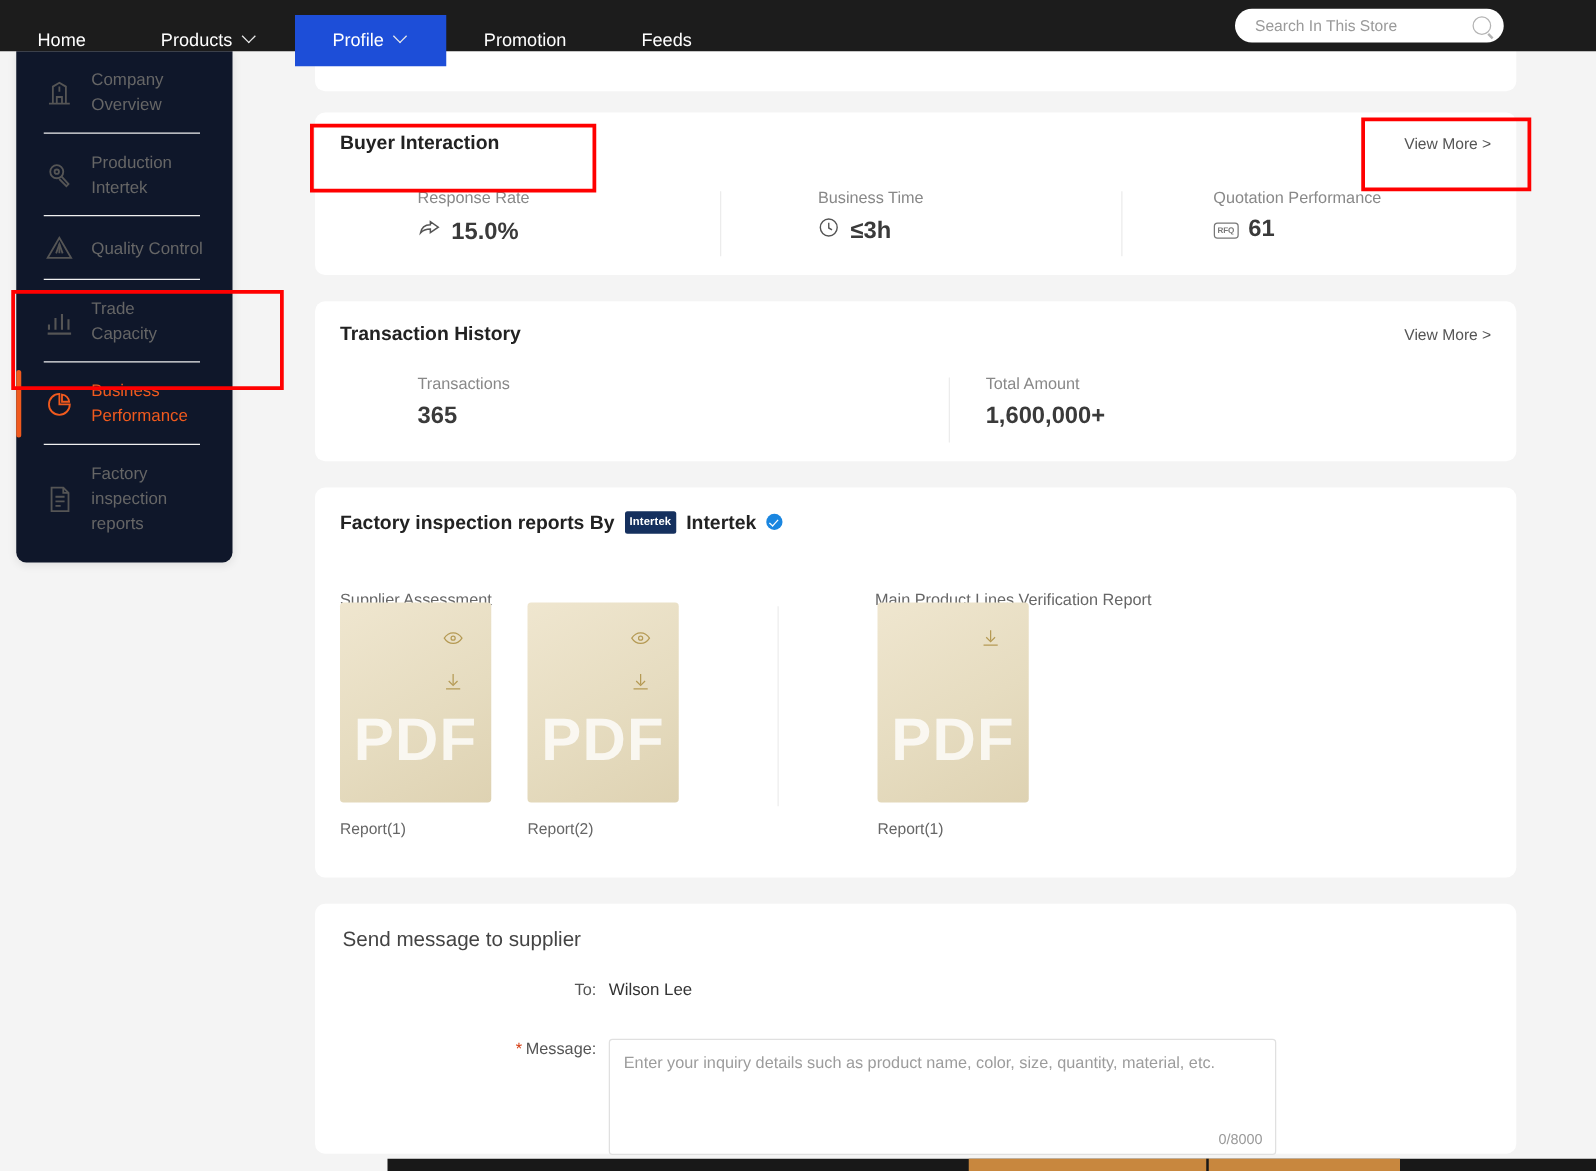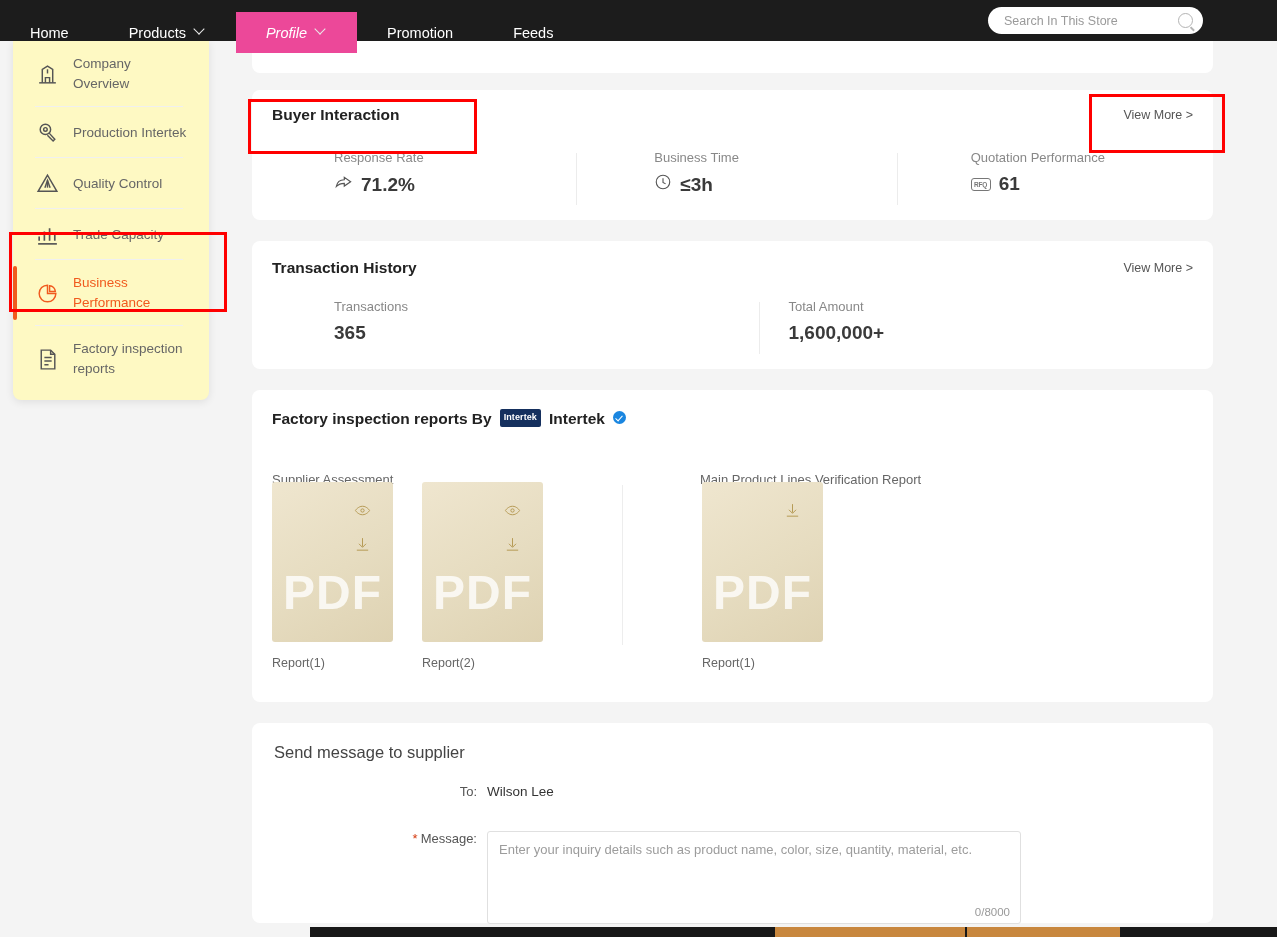--- a/index.html
+++ b/index.html
@@ -24,21 +24,21 @@
     height: 41px;
     display: flex; align-items: center; justify-content: center;
     gap: 9px;
     color: #ffffff;
     font-size: 14.5px;
     padding: 0 30px;
     cursor: pointer;
     white-space: nowrap;
     margin-top: 24px;
   }
-  .nav-item.active { background: #ec4899; font-style: italic; }
+  .nav-item.active { background: #1d4ed8; }
   .caret {
     width: 11px; height: 11px;
     display: inline-block;
     position: relative; top: -2px;
   }
   .caret::after {
     content: "";
     position: absolute; left: 0; top: 0;
     width: 7px; height: 7px;
     border-right: 1.6px solid #e9e9e9;
@@ -68,22 +68,22 @@
     content: ""; position: absolute;
     right: -3px; bottom: -2px;
     width: 5px; height: 1.5px;
     background: #b4b4b4;
     transform: rotate(45deg);
   }
 
   
   #sidebar {
     position: absolute; left: 13px; top: 41px;
-    width: 196px;
-    background: #fef9c3;
+    width: 173px;
+    background: #0f172a;
     border-radius: 0 0 8px 8px;
     box-shadow: 0 2px 8px rgba(0,0,0,.09);
     padding: 0 12px 8px 0;
     z-index: 10;
   }
   .side-item {
     position: relative;
     display: flex; align-items: center;
     gap: 13px;
     padding: 13px 10px 13px 22px;
@@ -389,21 +389,21 @@
 
   <div class="metrics">
     <div class="metric m1">
       <div class="metric-label">Response Rate</div>
       <div class="metric-value">
         <span>
           <svg viewBox="0 0 24 24" width="19" height="19" fill="none" stroke="#555" stroke-width="1.5">
             <path d="M3 17c1-6 5.5-8.5 10-8.5V5.5L21 11l-8 5.5V13c-4 0-7.5 1.3-10 4z"></path>
           </svg>
         </span>
-        <span>71.2%</span>
+        <span>15.0%</span>
       </div>
     </div>
 
     <div class="metric m2">
       <div class="metric-label">Business Time</div>
       <div class="metric-value">
         <span>
           <svg viewBox="0 0 24 24" width="18" height="18" fill="none" stroke="#555" stroke-width="1.5">
             <circle cx="12" cy="12" r="9"></circle>
               <path d="M12 7v5.5l3.5 2"></path>

